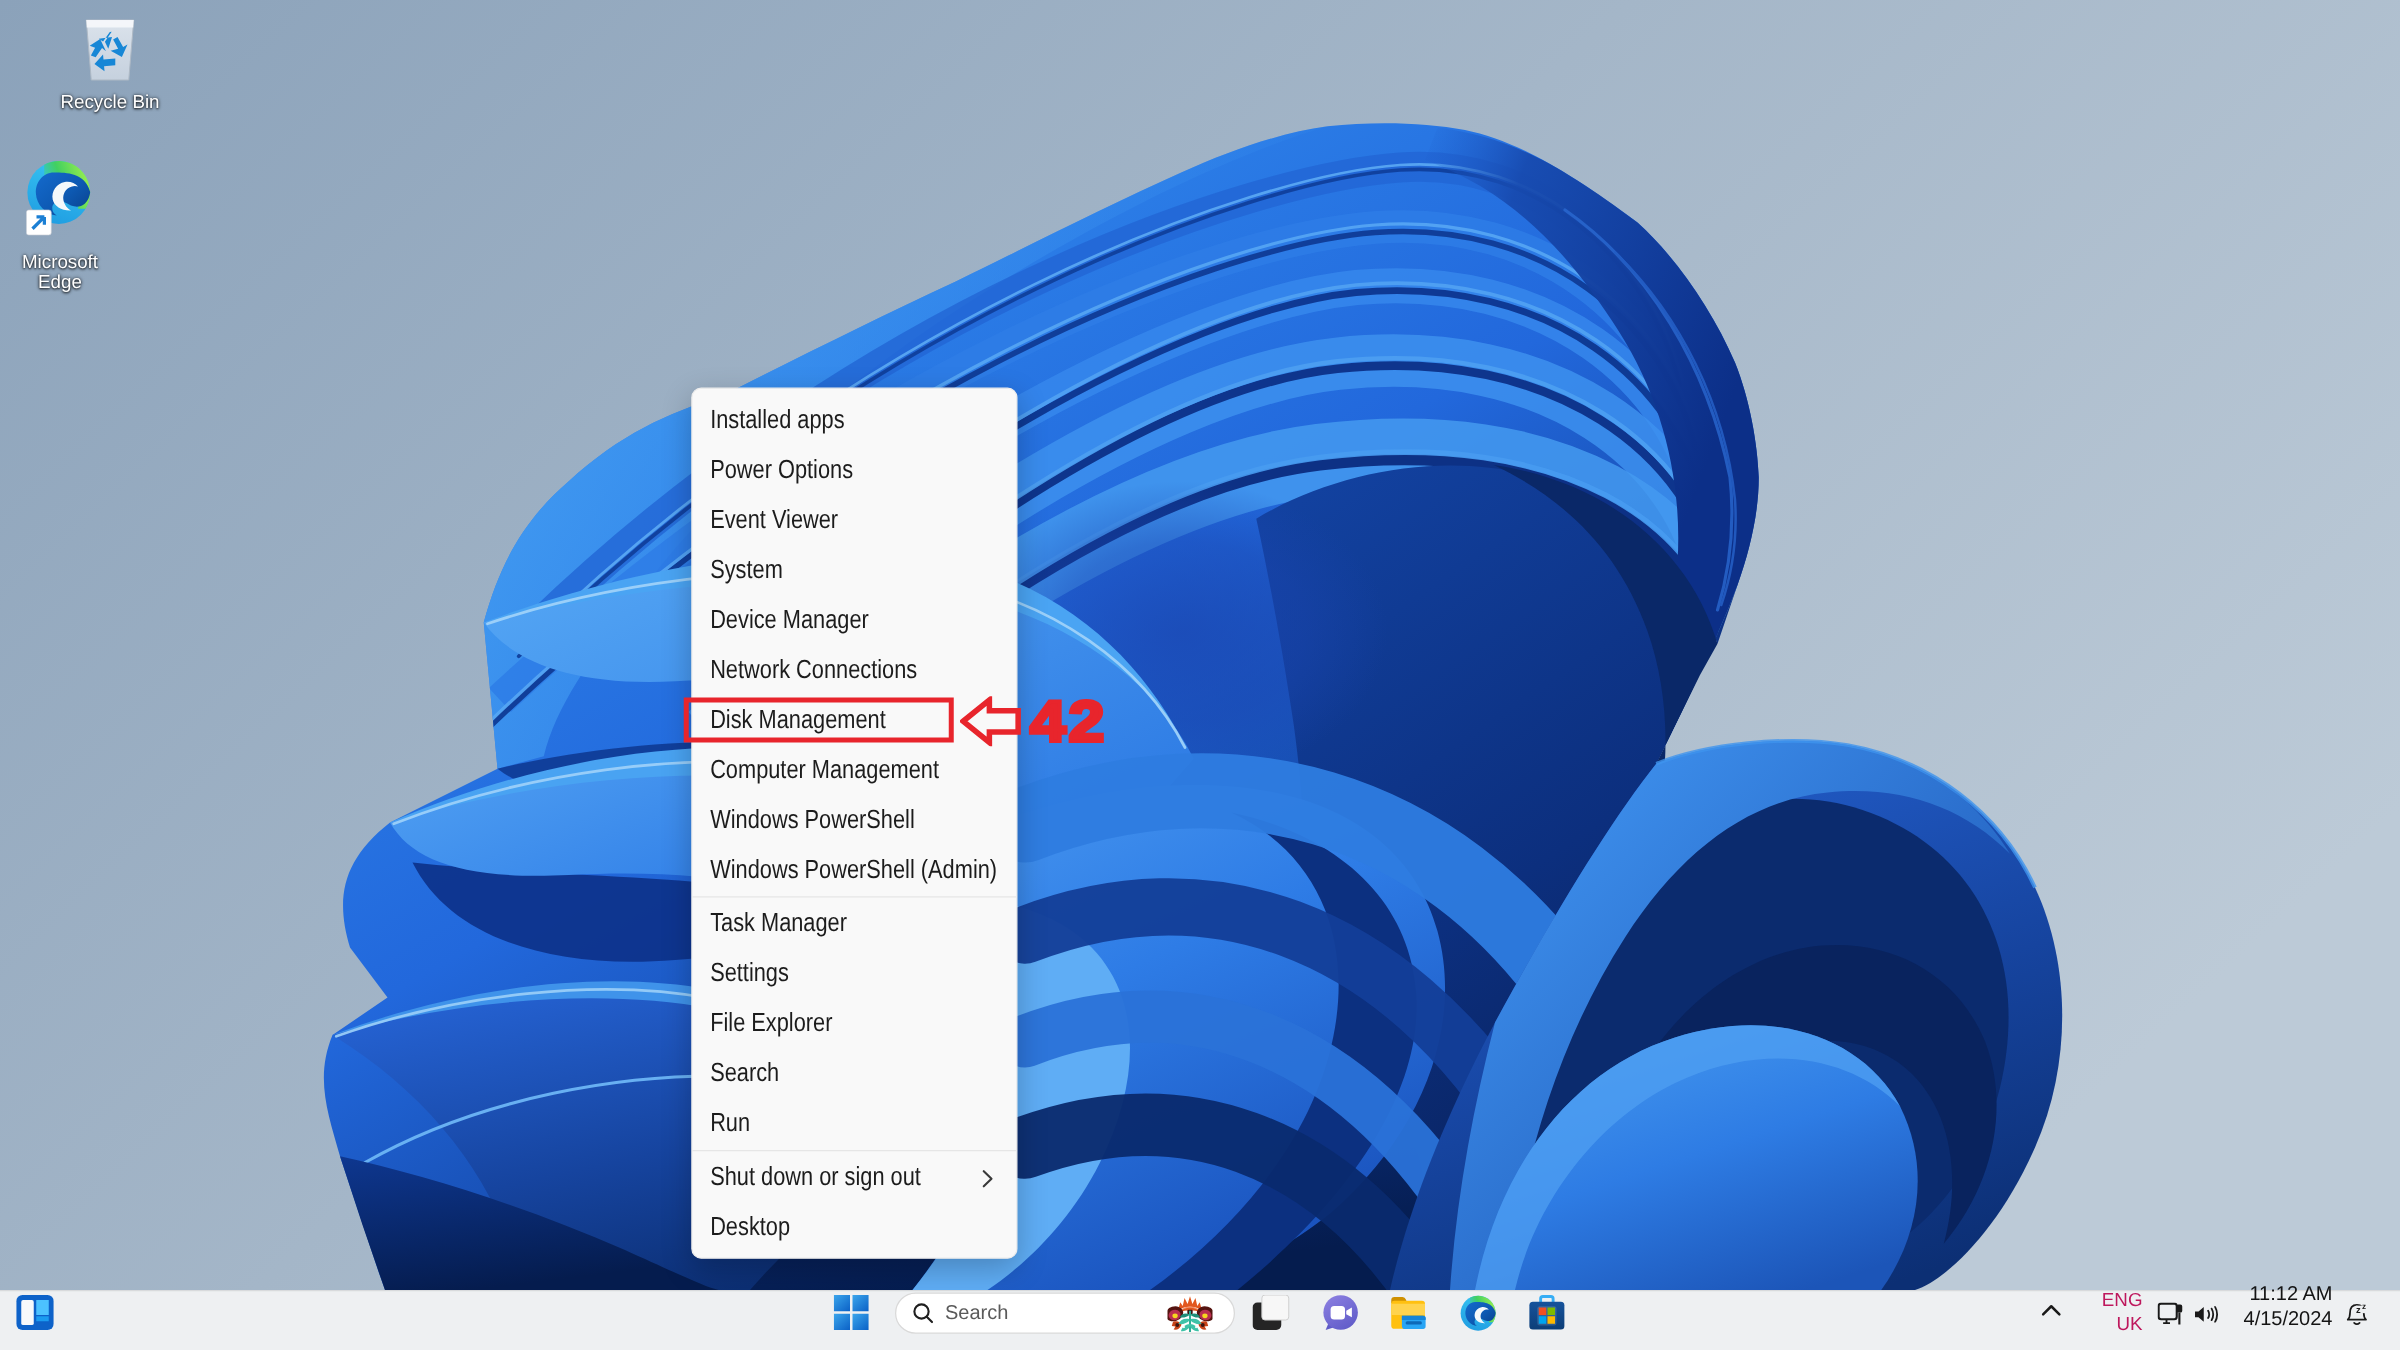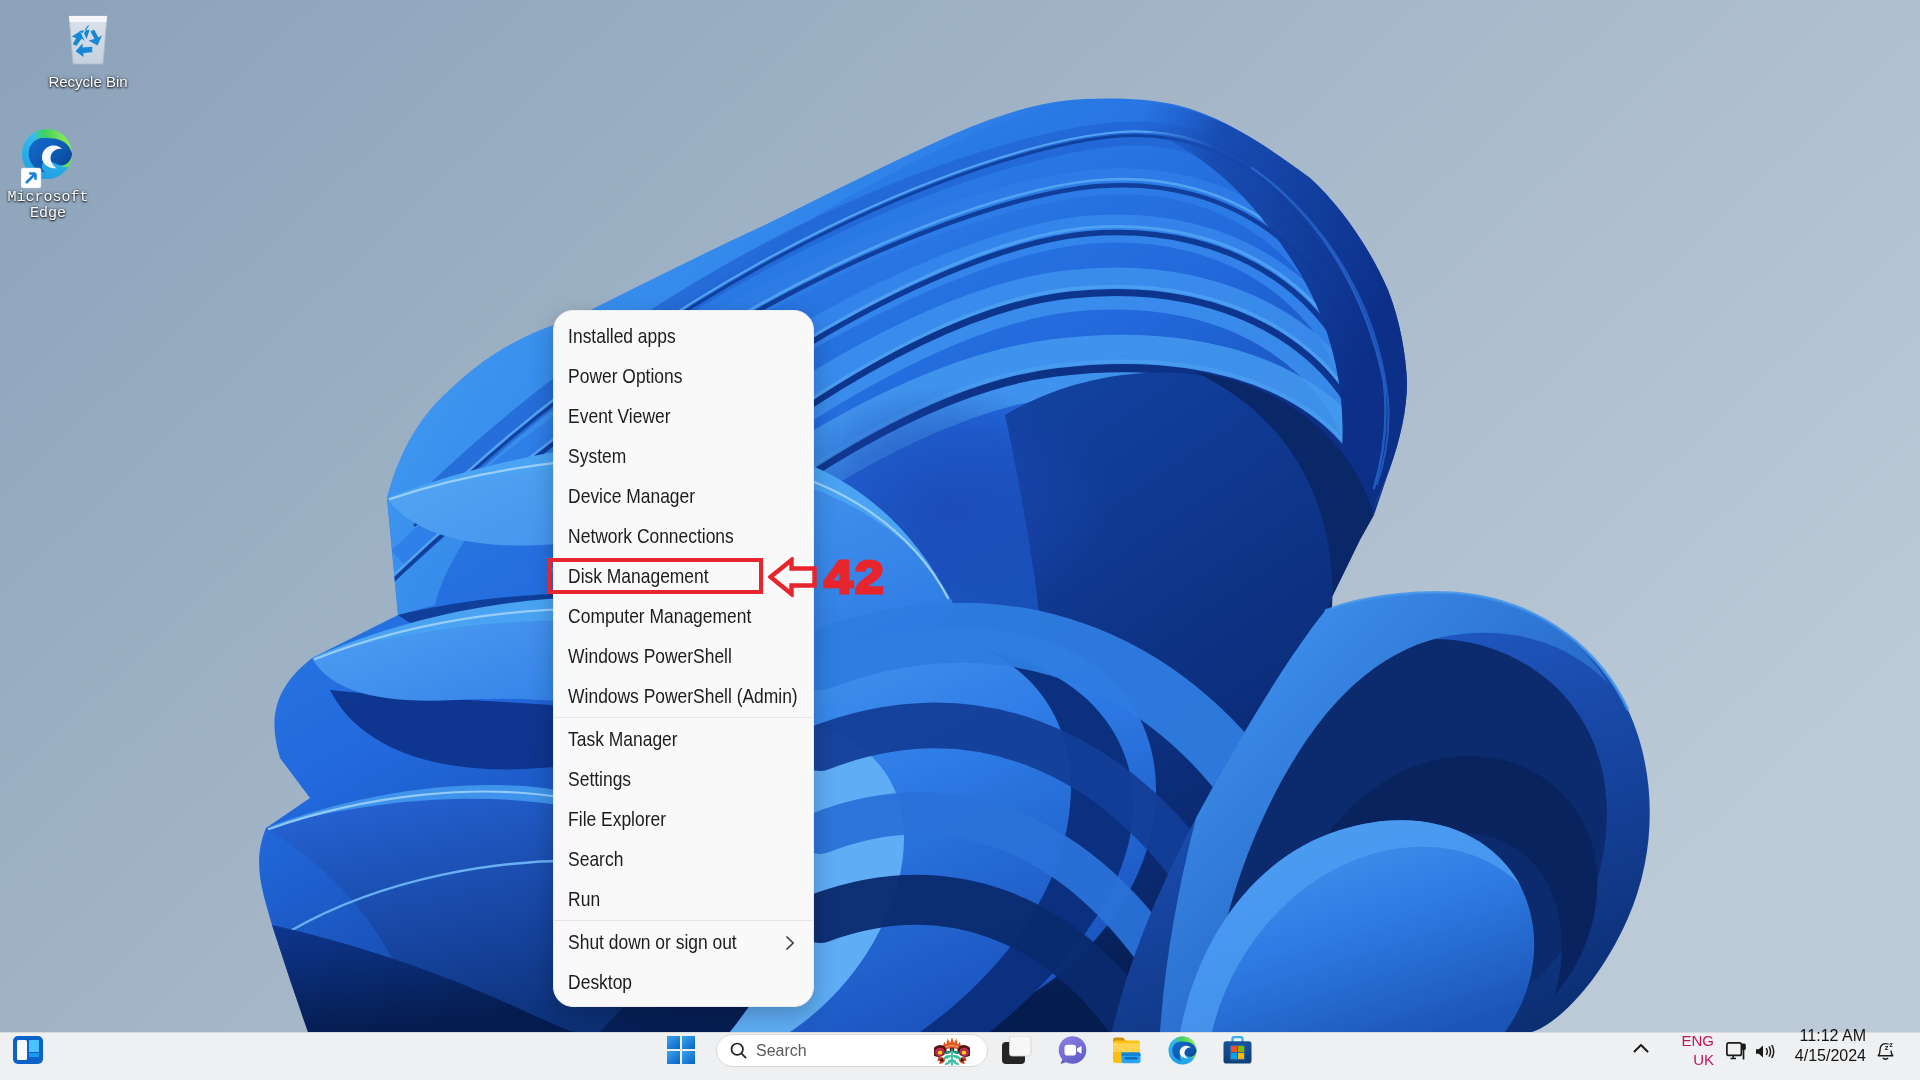--- a/index.html
+++ b/index.html
@@ -6,21 +6,21 @@
 html,body { width:1920px; height:1080px; overflow:hidden; font-family:"Liberation Sans", sans-serif; }
 #stage { position:relative; width:1920px; height:1080px; overflow:hidden; }
 #wall { position:absolute; left:0; top:0; }
 
 
 .dicon { position:absolute; width:96px; text-align:center; color:#fff; font-size:15px; }
 .dicon .lbl { margin-top:2px; line-height:17px; text-shadow:0 1px 2px rgba(0,0,0,.9), 0 0 3px rgba(0,0,0,.65); }
 
 
 #menu { position:absolute; left:553px; top:310px; width:261px; height:697px;
-  background:#f9f9f9; border:1px solid #ececec; border-radius:20px;
+  background:#f9f9f9; border:1px solid #ececec; border-radius:8px;
   box-shadow:0 8px 24px rgba(0,0,0,.23); padding:5px 0; }
 #menu .it { height:40px; line-height:40px; padding-left:17px; font-size:21px; color:#1c1c1c; white-space:nowrap; transform:scaleX(0.83); transform-origin:0 50%; }
 #menu .sep { height:1px; background:#e6e6e6; margin:1px 0; }
 
 
 #redbox { position:absolute; left:547px; top:558px; width:216px; height:36px; border:4px solid #e8252c; }
 #n42 { position:absolute; left:824px; top:557px; color:#e8252c; font-size:46px; font-weight:bold; letter-spacing:2px; -webkit-text-stroke:3px #e8252c; line-height:40px; transform:scaleX(1.12); transform-origin:0 50%; font-family:"Liberation Sans",sans-serif; }
 
 
 #taskbar { position:absolute; left:0; top:1032px; width:1920px; height:48px; background:#eef0f2; border-top:1px solid #d8dadc; }
@@ -293,21 +293,21 @@
     </defs>
     <g transform="scale(1.7931)">
     <circle cx="14.5" cy="14.5" r="14" fill="url(#de1)"></circle>
     <path d="M8 2.1 C10 1.1 12.2 0.5 14.7 0.5 C22.2 0.6 28.3 6.6 28.5 14.2 C28.55 17 27.8 19.6 26.4 21.8 L23.1 21.8 C24.3 15.7 21.6 9.9 16.4 7.7 C13.6 6.5 10.6 6.7 8 7.8 Z" fill="url(#de2)"></path>
     <path d="M28.5 14.2 C28.5 16 27.5 18.3 26.1 19.5 C24.9 20.5 23.4 21 21.8 20.8 C19.1 20.4 17.4 18.4 15.1 18.3 C13.2 18.3 11.7 19.6 11.6 21.3 C11.5 22.7 12.3 24 13.6 24.8 C8.6 24.1 4.6 20 4.3 14.9 C4 10.1 7.4 5.5 12.5 5.6 C18 5.7 26 5.5 28.5 14.2 Z" fill="url(#de3)"></path>
     <path d="M11.8 17.6 C11.1 13.9 13.5 10.5 17.2 9.8 C19.5 9.4 21.7 10.2 23.1 11.8 C21.7 11.3 19.9 11.6 18.5 12.7 C16.4 14.3 15.9 17.3 17.3 19.8 C17.9 21 18.9 21.9 20 22.5 C15.9 22.7 12.4 20.6 11.8 17.6 Z" fill="#f4f8fb"></path>
     </g>
     <rect x="0" y="40" width="20" height="20" rx="2" fill="#fff" stroke="#c8ccd2" stroke-width="0.5"></rect>
     <path d="M5 55 L14.5 45.5 M14.5 45.5 L8.2 45.5 M14.5 45.5 L14.5 51.8" stroke="#1b7fd4" stroke-width="2.6" fill="none"></path>
   </svg>
-  <div class="lbl" style="margin-top:0;line-height:15.5px;font-family:Liberation Mono, monospace;">Microsoft<br>Edge</div>
+  <div class="lbl" style="margin-top:12px;line-height:15.5px;">Microsoft<br>Edge</div>
 </div>
 
 <div id="menu">
   <div class="it">Installed apps</div>
   <div class="it">Power Options</div>
   <div class="it">Event Viewer</div>
   <div class="it">System</div>
   <div class="it">Device Manager</div>
   <div class="it">Network Connections</div>
   <div class="it">Disk Management</div>

